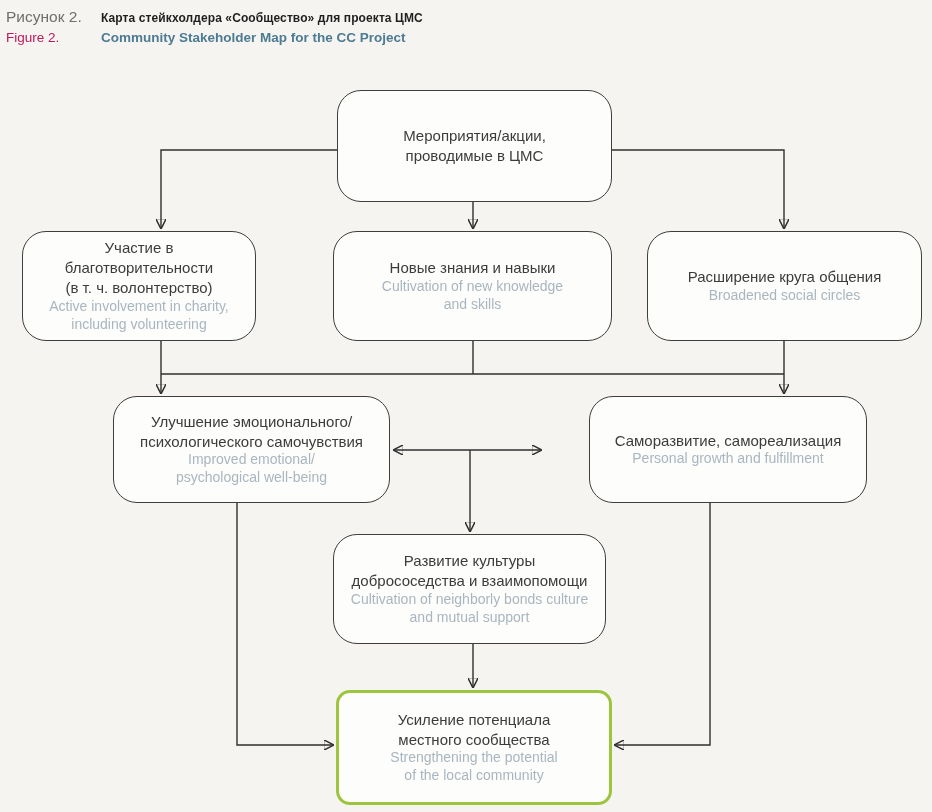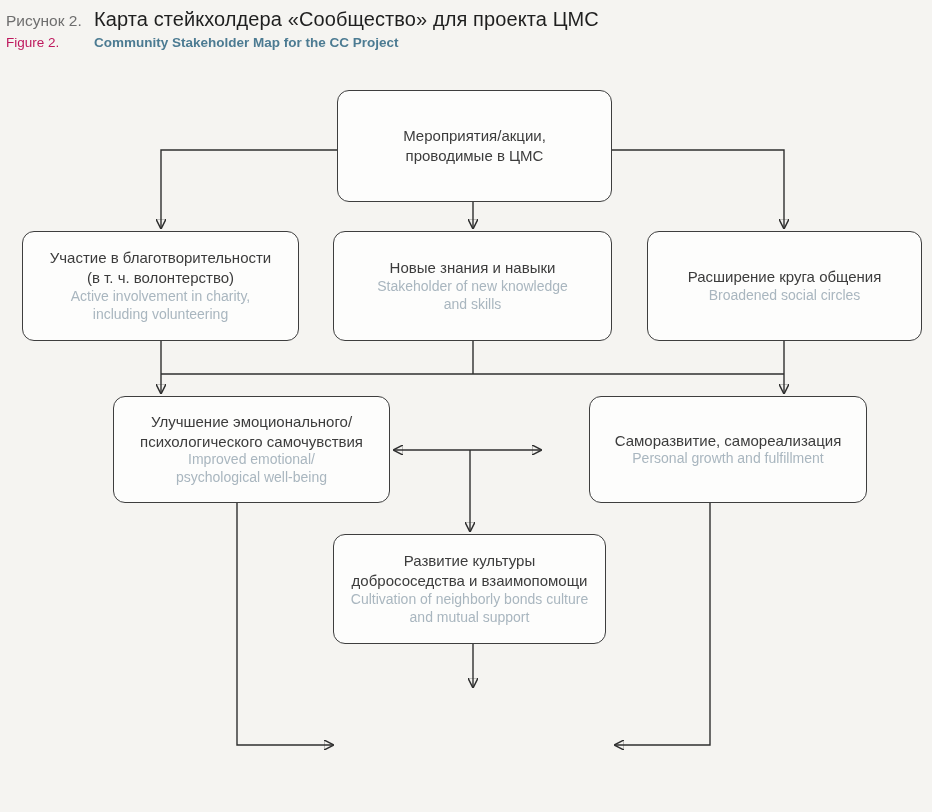--- a/index.html
+++ b/index.html
@@ -6,46 +6,46 @@
   body{
     width:932px;height:812px;
     background:#f5f4f1;
     font-family:"Liberation Sans", sans-serif;
     -webkit-font-smoothing:antialiased;
   }
   .stage{position:relative;width:932px;height:812px;overflow:hidden;}
 
   
   .caption{position:absolute;left:6px;top:8px;}
-  .cap-row{display:flex;align-items:baseline;}
+  .cap-row{display:flex;align-items:baseline;gap:7px;}
   .cap-label{display:inline-block;width:88px;flex:0 0 88px;}
   .cap-label.ru{font-size:15.5px;color:#6e6e6e;}
-  .cap-title.ru-title{font-size:20px;font-weight:400;color:#1f1f1f;letter-spacing:.1px;}
+  .cap-title.ru-title{font-size:12px;font-weight:700;color:#1f1f1f;letter-spacing:.1px;}
   .cap-row.second{margin-top:4px;}
   .cap-label.en{font-size:13.5px;color:#be185d;}
   .cap-title.en-title{font-size:13.5px;font-weight:700;color:#4c7b92;text-align:right;}
 
   
   svg.edges{position:absolute;left:0;top:0;z-index:1;}
   svg.edges path{stroke:#2f2f2f;stroke-width:1.4;fill:none;}
 
   
   .box{
     position:absolute;z-index:2;box-sizing:border-box;
     background:#fdfdfc;
-    border:1.5px solid #3e3e3e;border-radius:12px;
+    border:1.5px solid #3e3e3e;border-radius:24px;
     display:flex;flex-direction:column;align-items:center;justify-content:center;
     text-align:center;padding:8px 10px;
   }
   .box .ru{font-size:15px;color:#3c3c3c;line-height:1.32;white-space:pre-line;}
   .box .en{font-size:14px;color:#a9b6bf;line-height:1.28;white-space:pre-line;}
   .box.highlight{border:3.5px solid #9dc43d;border-radius:14px;}
 
   .b-events   {left:337px;top:90px; width:275px;height:112px;}
-  .b-charity  {left:22px; top:231px;width:277px;height:110px;}
+  .b-charity  {left:22px; top:231px;width:234px;height:110px;}
   .b-knowledge{left:333px;top:231px;width:279px;height:110px;}
   .b-social   {left:647px;top:231px;width:275px;height:110px;}
   .b-wellbeing{left:113px;top:396px;width:277px;height:107px;align-items:center;}
   .b-growth   {left:545px;top:396px;width:278px;height:107px;margin-left:44px;}
   .b-neighbor {left:333px;top:534px;width:273px;height:110px;}
   .b-community{left:336px;top:690px;width:276px;height:115px;}
 </style>
 </head>
 <body>
 
@@ -88,21 +88,21 @@
 
   <div class="box b-charity">
     <div class="ru">Участие в благотворительности
 (в т. ч. волонтерство)</div>
     <div class="en">Active involvement in charity,
 including volunteering</div>
   </div>
 
   <div class="box b-knowledge">
     <div class="ru">Новые знания и навыки</div>
-    <div class="en">Stakeholder of new knowledge
+    <div class="en">Cultivation of new knowledge
 and skills</div>
   </div>
 
   <div class="box b-social">
     <div class="ru">Расширение круга общения</div>
     <div class="en">Broadened social circles</div>
   </div>
 
   <div class="box b-wellbeing">
     <div class="ru">Улучшение эмоционального/
@@ -116,14 +116,20 @@
     <div class="en">Personal growth and fulfillment</div>
   </div>
 
   <div class="box b-neighbor">
     <div class="ru">Развитие культуры
 добрососедства и взаимопомощи</div>
     <div class="en">Cultivation of neighborly bonds culture
 and mutual support</div>
   </div>
 
+  <div class="box b-community highlight">
+    <div class="ru">Усиление потенциала
+местного сообщества</div>
+    <div class="en">Strengthening the potential
+of the local community</div>
+  </div>
 
 </div>
 
 </body></html>

